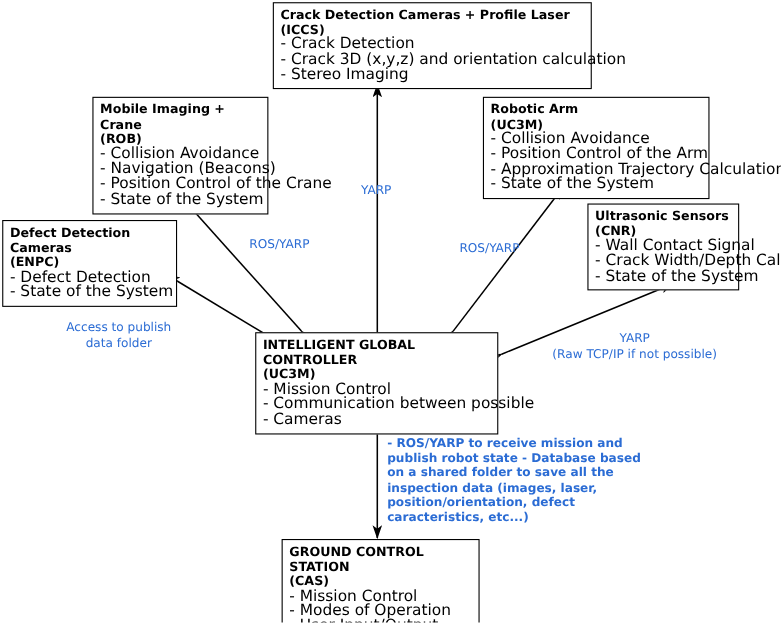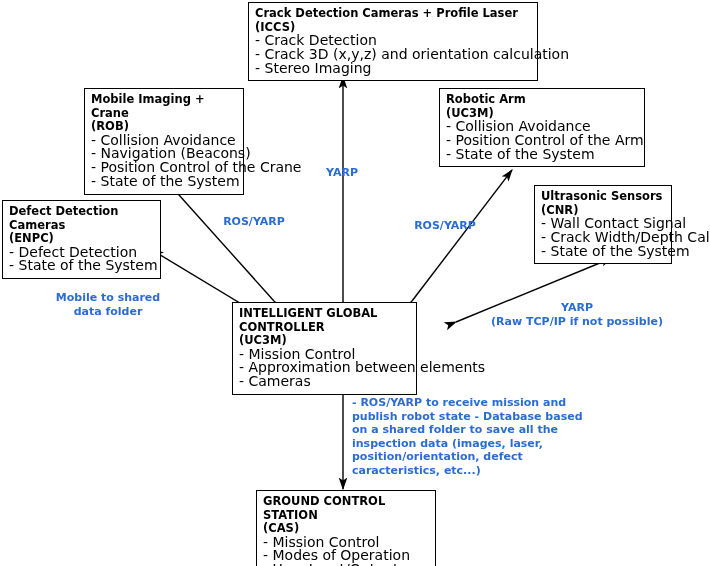--- a/index.html
+++ b/index.html
@@ -35,37 +35,37 @@
     font-size:14px;
     line-height:13.8px;
     color:#000;
     white-space:nowrap;
   }
   .label{
     position:absolute;
     color:#2b6cd4;
     font-size:11px;
     line-height:13.5px;
-    font-weight:bold;
+    font-weight:normal;
     z-index:3;
     white-space:pre-line;
   }
   .label.center{text-align:center;}
   .label.block{
     font-weight:bold;
     width:240px;
     white-space:normal;
   }
   
   #node-iccs   {left:219px; top:2px;   width:290px;margin-left:29px;}
   #node-rob    {left:84px;  top:88px;  width:160px;}
   #node-arm    {left:439px; top:88px;  width:206px;}
   #node-enpc   {left:2px;   top:200px; width:159px;}
   #node-cnr    {left:534px; top:185px; width:138px;}
-  #node-igc    {left:232px; top:302px; width:185px;}
+  #node-igc    {left:232px; top:302px; width:221px;}
   #node-gcs    {left:256px; top:490px; width:180px;}
   
   #lbl-yarp-top     {left:305px; top:166px; width:74px;}
   #lbl-rosyarp-left {left:209px; top:215px; width:90px;}
   #lbl-rosyarp-right{left:400px; top:219px; width:90px;}
   #lbl-shared       {left:38px;  top:291px; width:140px;}
   #lbl-yarp-right   {left:484px; top:301px; width:186px;}
   #lbl-bottom       {left:352px; top:396px; width:240px;}
 </style>
 </head>
@@ -116,20 +116,21 @@
       <li>- State of the System</li>
     </ul>
   </div>
 
   <div class="node" id="node-arm">
     <div class="title">Robotic Arm
 (UC3M)</div>
     <ul>
       <li>- Collision Avoidance</li>
       <li>- Position Control of the Arm</li>
+      <li>- Approximation Trajectory Calculation</li>
       <li>- State of the System</li>
     </ul>
   </div>
 
   <div class="node" id="node-enpc">
     <div class="title">Defect Detection Cameras
 (ENPC)</div>
     <ul>
       <li>- Defect Detection</li>
       <li>- State of the System</li>
@@ -144,39 +145,39 @@
       <li>- Crack Width/Depth Calculation</li>
       <li>- State of the System</li>
     </ul>
   </div>
 
   <div class="node" id="node-igc">
     <div class="title">INTELLIGENT GLOBAL CONTROLLER
 (UC3M)</div>
     <ul>
       <li>- Mission Control</li>
-      <li>- Approximation between elements</li>
+      <li>- Communication between possible</li>
       <li>- Cameras</li>
     </ul>
   </div>
 
   <div class="node" id="node-gcs">
     <div class="title">GROUND CONTROL STATION
 (CAS)</div>
     <ul>
       <li>- Mission Control</li>
       <li>- Modes of Operation</li>
       <li>- User Input/Output</li>
 
     </ul>
   </div>
 
   <div class="label center" id="lbl-yarp-top">YARP</div>
   <div class="label center" id="lbl-rosyarp-left">ROS/YARP</div>
   <div class="label center" id="lbl-rosyarp-right">ROS/YARP</div>
-  <div class="label center" id="lbl-shared">Mobile to shared
+  <div class="label center" id="lbl-shared">Access to publish
 data folder</div>
   <div class="label center" id="lbl-yarp-right">YARP
 (Raw TCP/IP if not possible)</div>
   <div class="label block" id="lbl-bottom">- ROS/YARP to receive mission and publish robot state
 - Database based on a shared folder to save all the inspection data (images, laser, position/orientation, defect caracteristics, etc...)</div>
 
 </div>
 
 </body></html>

